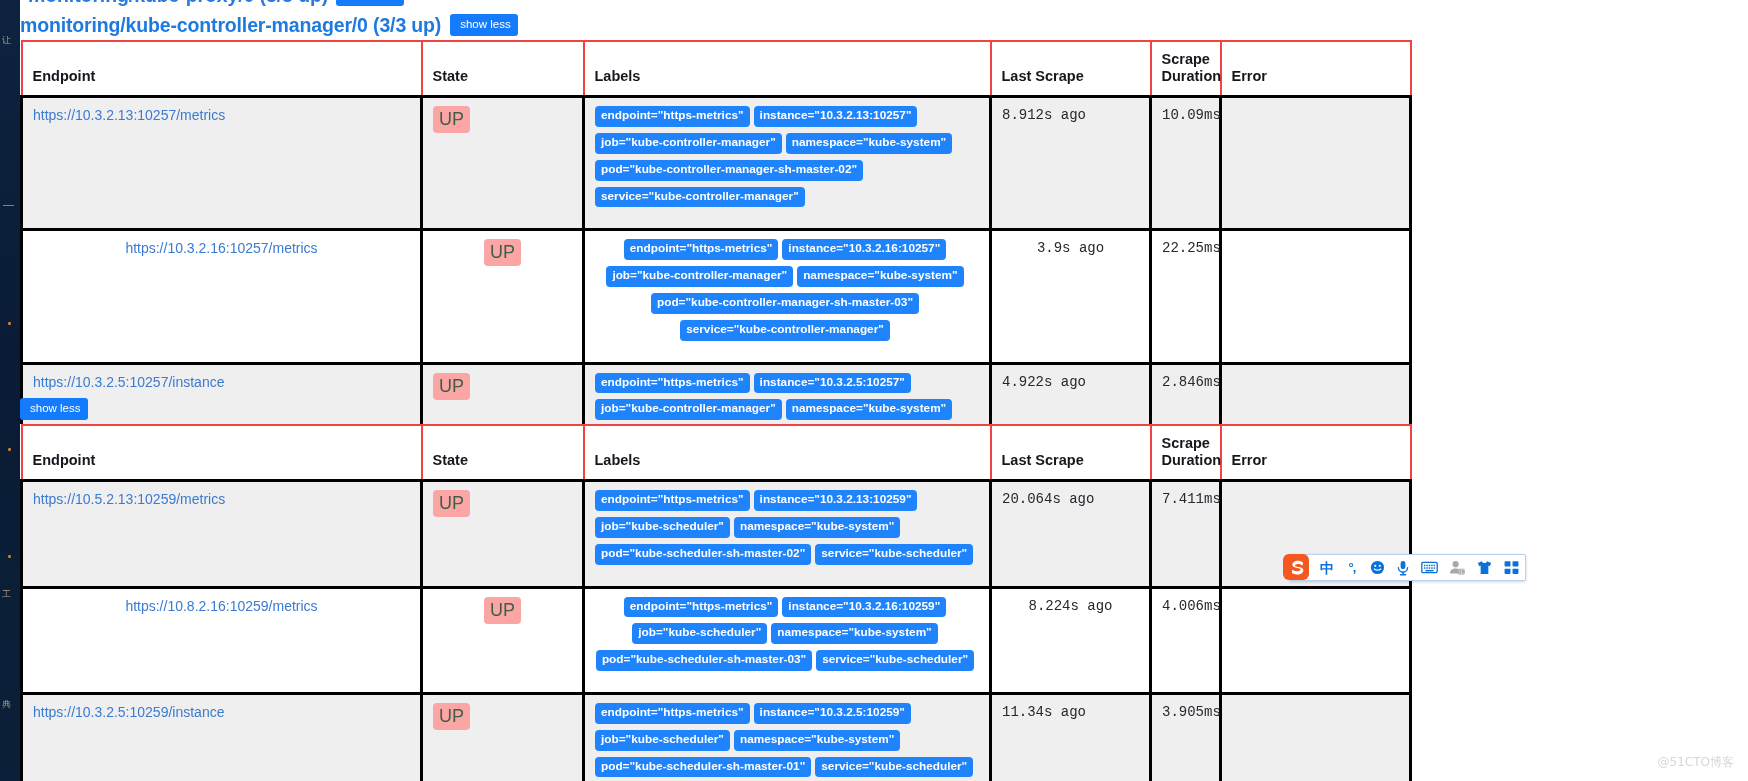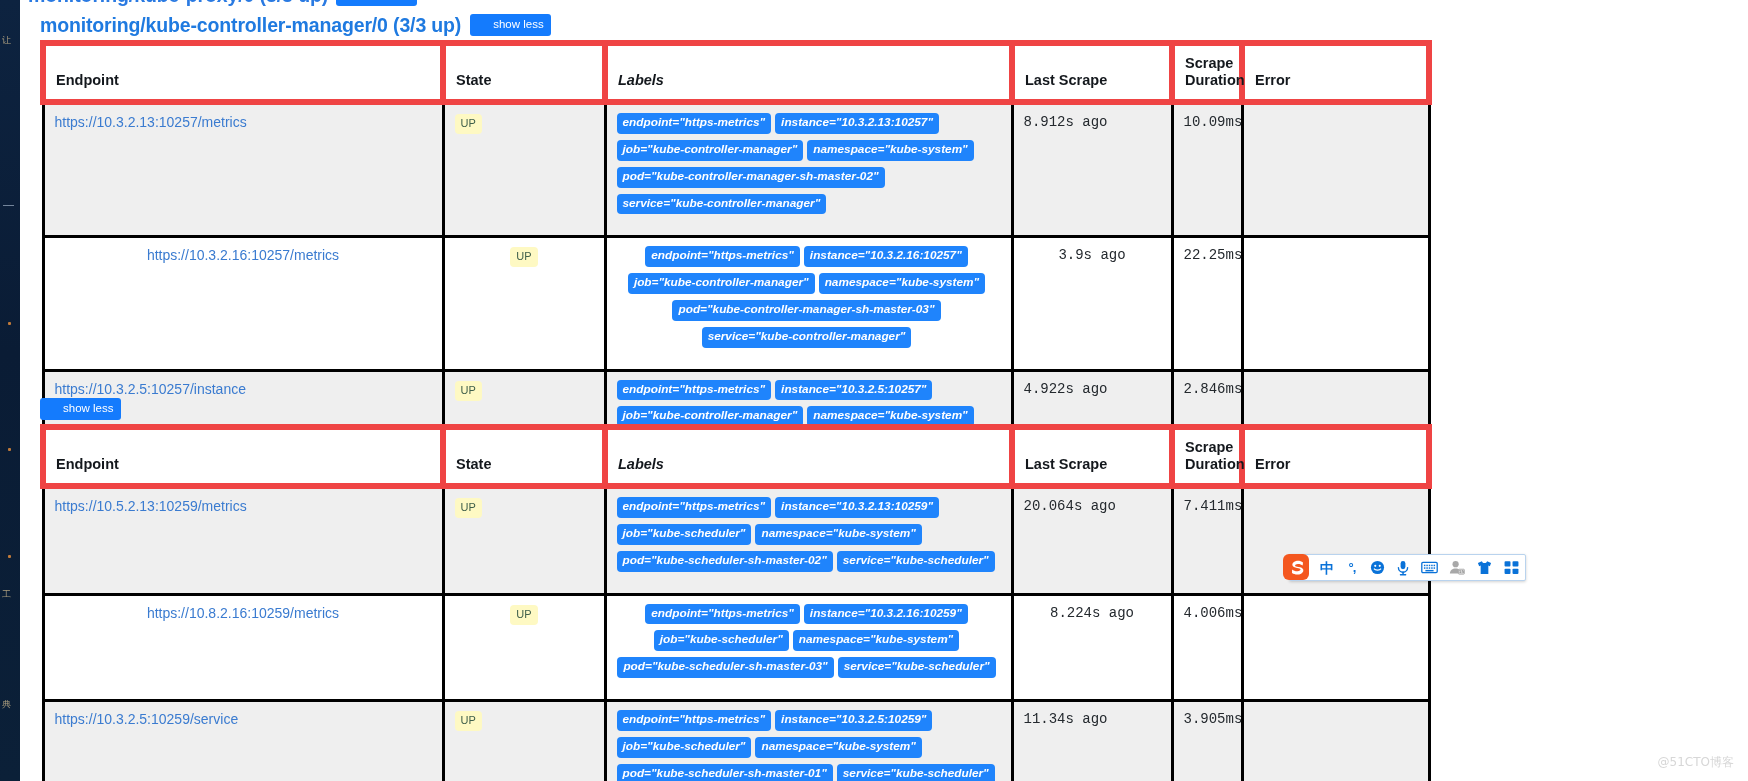--- a/index.html
+++ b/index.html
@@ -77,21 +77,21 @@
   }
   .cut-title {
     font-size: 19.5px;
     font-weight: bold;
     color: #2a7ae2;
     letter-spacing: -.1px;
   }
 
   .group {
     position: absolute;
-    left: 20px;
+    left: 0;
     width: 1392px;
   }
   .group-head {
     display: flex;
     align-items: center;
     gap: 9px;
     height: 30px;
     white-space: nowrap;
   }
   .group-title {
@@ -99,76 +99,76 @@
     font-weight: bold;
     color: #1f7ae0;
     letter-spacing: -.15px;
   }
   .showless-btn {
     display: inline-block;
     background: #147bfd;
     color: #fff;
     font-size: 11.5px;
     line-height: 1;
-    padding: 5px 7px 6px 23px;
+    padding: 5px 7px 6px 10px;
     border: 0;
     border-radius: 3px;
     cursor: pointer;
     font-family: "Liberation Sans", sans-serif;
   }
 
   table.targets {
     width: 100%;
     border-collapse: collapse;
     background: #fff;
     table-layout: fixed;
     border: 1px solid #dcdfe3;
   }
   table.targets th {
     text-align: left;
     vertical-align: bottom;
     font-size: 14.5px;
     font-weight: bold;
     color: #14181d;
     padding: 9px 10px 10px 10px;
-    border: 6px solid #ef4444;
+    border: 2px solid #ef4444;
     background: #fff;
     line-height: 1.18;
   }
   table.targets td {
     vertical-align: top;
     font-size: 14px;
     color: #24292e;
     padding: 8px 10px 16px 10px;
     border: 3px solid #000000;
     line-height: 1.3;
     margin-left: 26px;
   }
   tr.odd td { background: #efefef; }
   tr.even td { background: #ffffff; text-align: center; }
 
   .col-endpoint { width: 400px; }
   .col-state    { width: 162px; }
-  .col-labels   { width: 407px; font-style: italic; }
+  .col-labels   { width: 407px; }
   .col-last     { width: 160px; }
   .col-dur      { width: 70px; }
   .col-err      { width: auto; }
 
   .endpoint-link {
     color: #3a7bd0;
     text-decoration: none;
     font-size: 14px;
     cursor: pointer;
   }
 
   .state-badge {
     display: inline-block;
-    background: #fef9c3;
+    background: #fca5a5;
     color: #3f5f4a;
-    font-size: 11px;
+    font-size: 18px;
     line-height: 1;
     padding: 4px 6px 5px 6px;
     border-radius: 4px;
   }
 
   .labels-cell {
     padding-top: 7px !important;
   }
   .lbl {
     display: inline-block;
@@ -325,21 +325,21 @@
               </tr>
               <tr class="even">
                 <td class="col-endpoint"><a class="endpoint-link">https://10.8.2.16:10259/metrics</a></td>
                 <td class="col-state"><span class="state-badge">UP</span></td>
                 <td class="col-labels labels-cell"><span class="lbl">endpoint="https-metrics"</span><span class="lbl">instance="10.3.2.16:10259"</span><span class="lbl">job="kube-scheduler"</span><span class="lbl">namespace="kube-system"</span><span class="lbl">pod="kube-scheduler-sh-master-03"</span><span class="lbl">service="kube-scheduler"</span></td>
                 <td class="col-last plain">8.224s ago</td>
                 <td class="col-dur plain">4.006ms</td>
                 <td class="col-err plain"></td>
               </tr>
               <tr class="odd">
-                <td class="col-endpoint"><a class="endpoint-link">https://10.3.2.5:10259/service</a></td>
+                <td class="col-endpoint"><a class="endpoint-link">https://10.3.2.5:10259/instance</a></td>
                 <td class="col-state"><span class="state-badge">UP</span></td>
                 <td class="col-labels labels-cell"><span class="lbl">endpoint="https-metrics"</span><span class="lbl">instance="10.3.2.5:10259"</span><span class="lbl">job="kube-scheduler"</span><span class="lbl">namespace="kube-system"</span><span class="lbl">pod="kube-scheduler-sh-master-01"</span><span class="lbl">service="kube-scheduler"</span></td>
                 <td class="col-last plain">11.34s ago</td>
                 <td class="col-dur plain">3.905ms</td>
                 <td class="col-err plain"></td>
               </tr>
             </tbody>
           </table>
         </div>
       </div>

